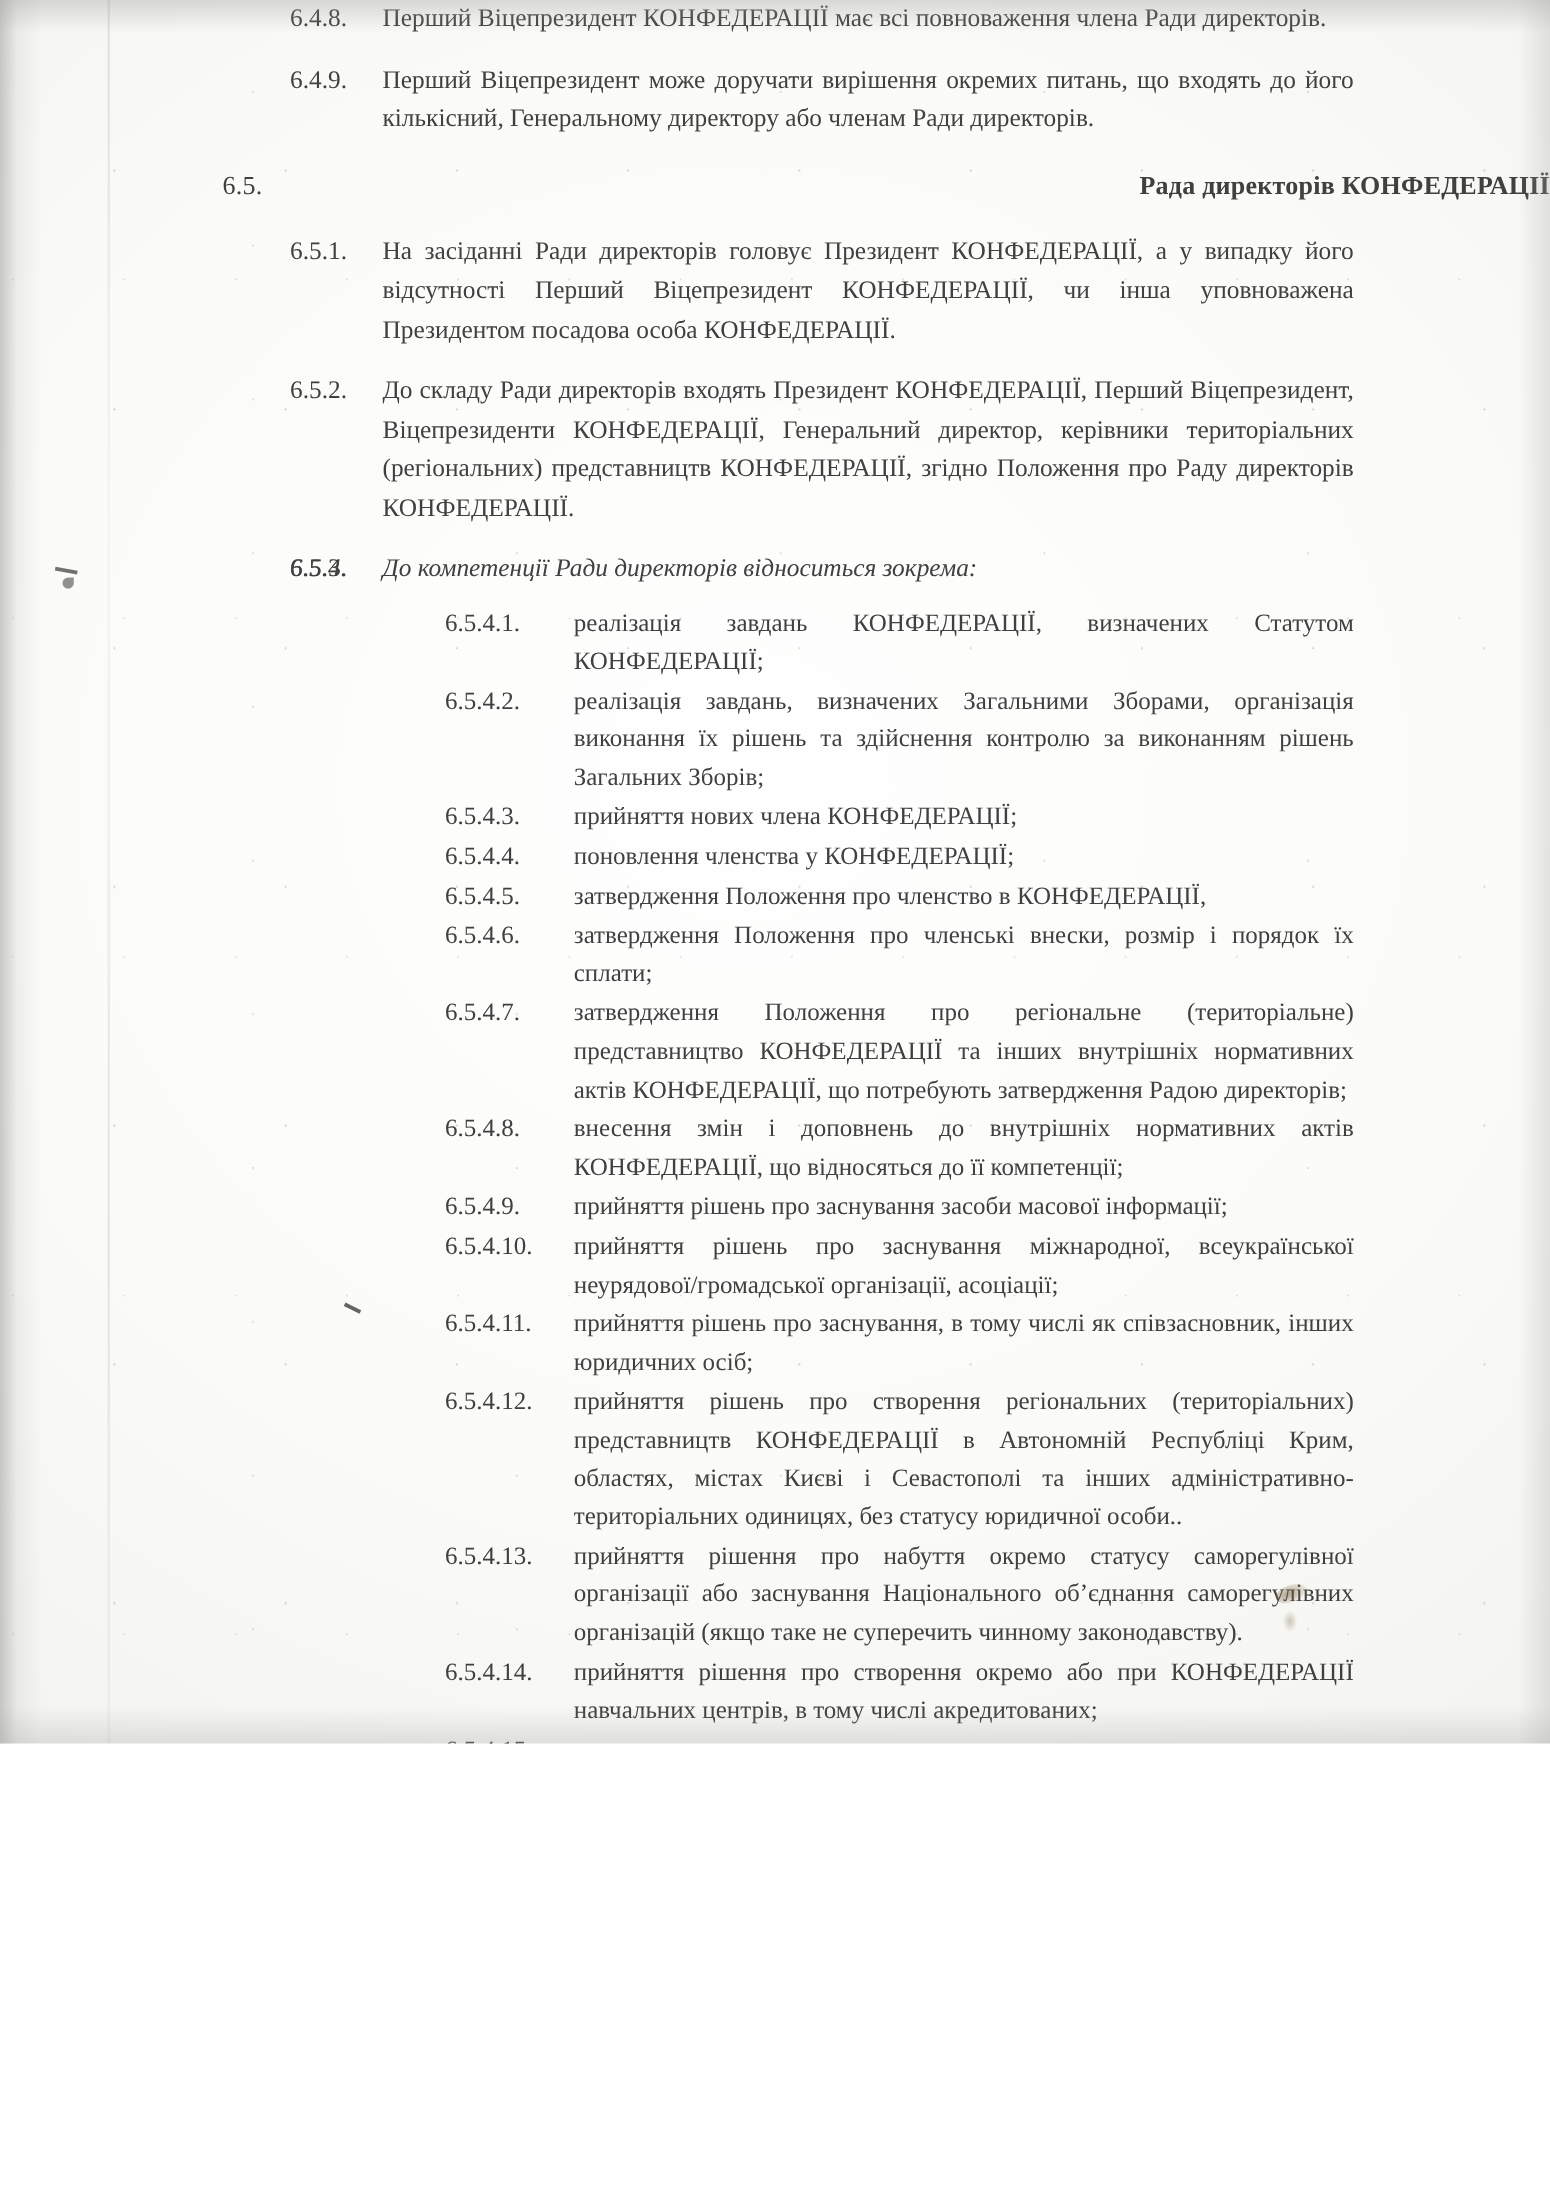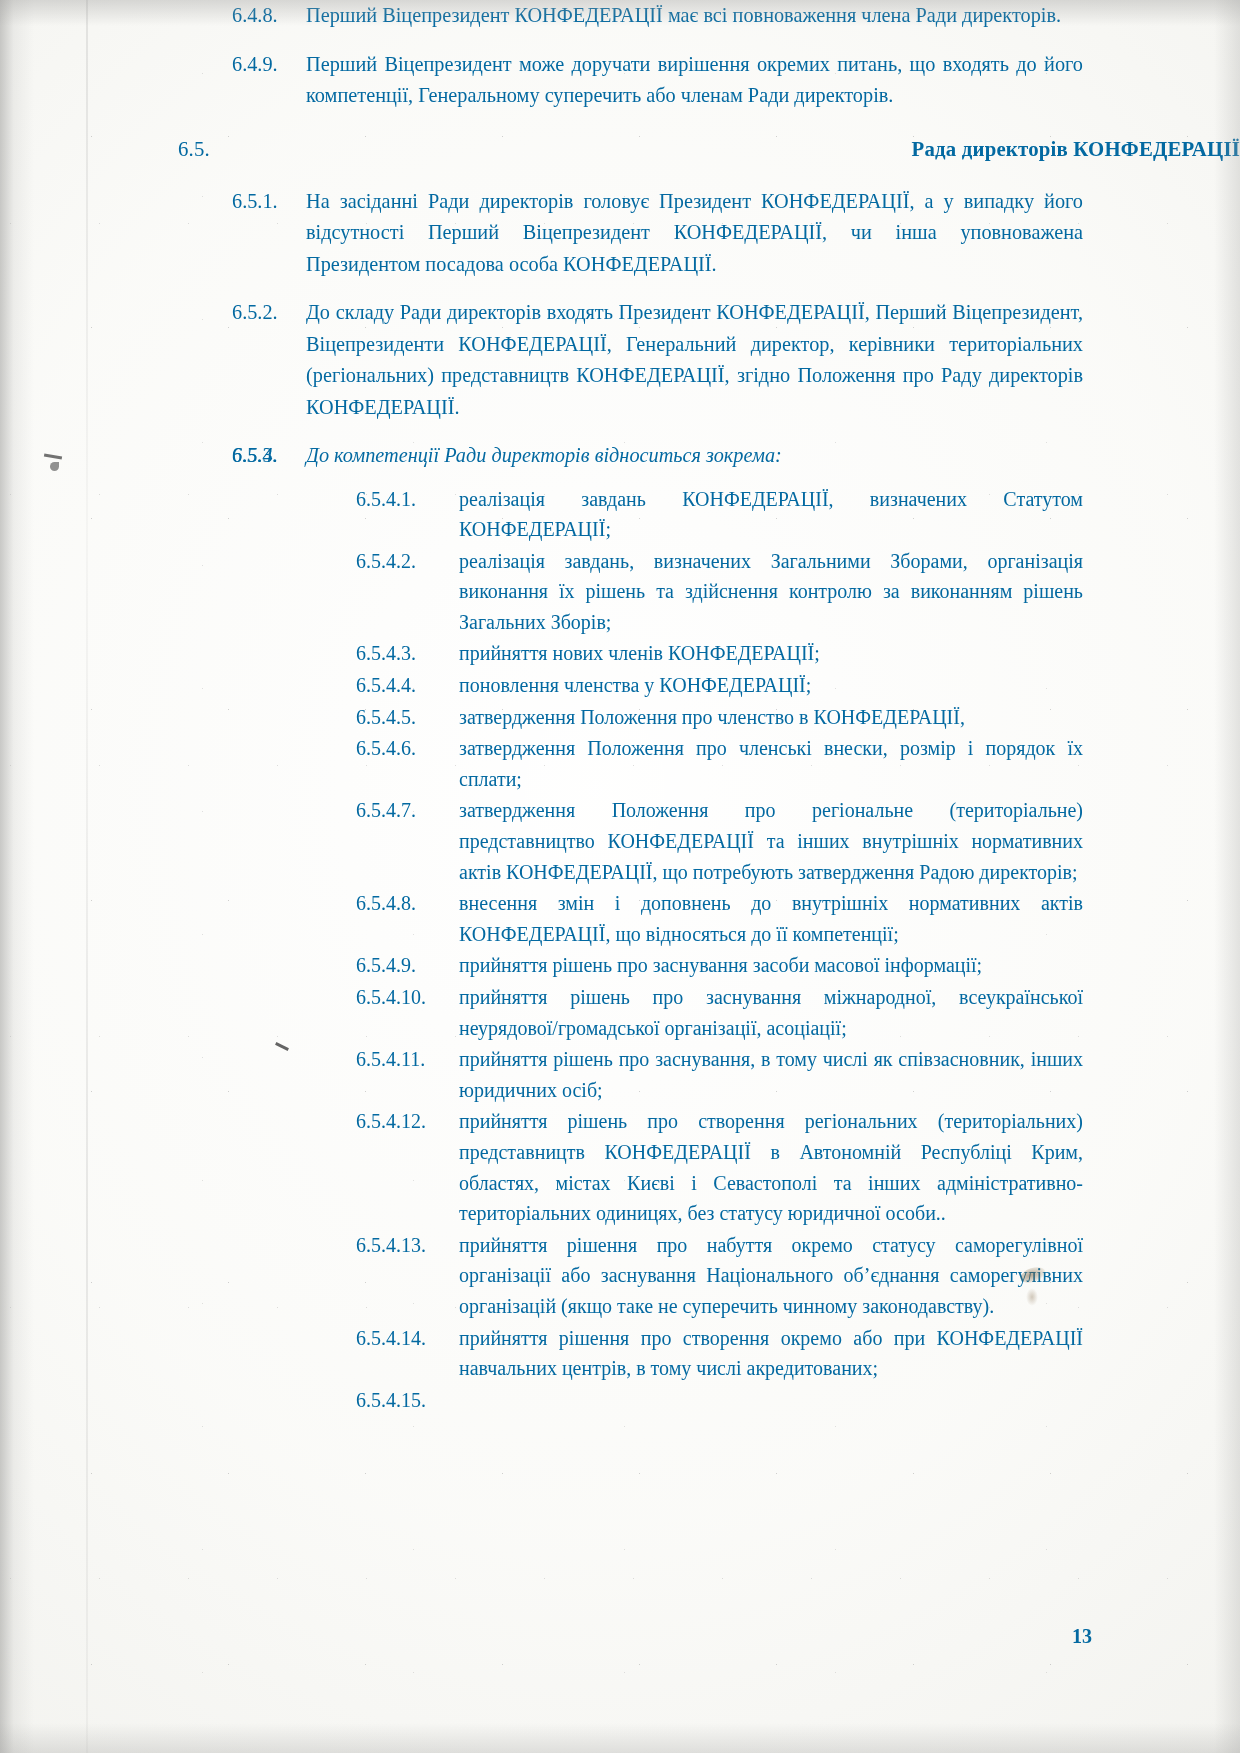--- a/index.html
+++ b/index.html
@@ -5,26 +5,26 @@
 <style>
   html, body {
     margin: 0;
     padding: 0;
     background: #ffffff;
   }
 
   .page {
     position: relative;
     width: 1240px;
-    height: 1753px;
+    height: 1395px;
     margin: 0 auto;
     background: #fbfbf9;
     overflow: hidden;
     font-family: "Liberation Serif", "DejaVu Serif", serif;
-    color: #0369a1;
+    color: #404040;
   }
 
   
   .scan-tone {
     position: absolute;
     inset: 0;
     background:
       radial-gradient(ellipse 85% 70% at 48% 45%, rgba(255,255,255,0.92) 0%, rgba(250,250,247,0.5) 60%, rgba(236,236,231,0.55) 100%);
     pointer-events: none;
   }
@@ -177,21 +177,21 @@
 
   <div class="content">
 
     <div class="lvl2">
       <span class="num">6.4.8.</span>
       <span>Перший Віцепрезидент КОНФЕДЕРАЦІЇ має всі повноваження члена Ради директорів.</span>
     </div>
 
     <div class="lvl2">
       <span class="num">6.4.9.</span>
-      <span>Перший Віцепрезидент може доручати вирішення окремих питань, що входять до його компетенції, Генеральному суперечить або членам Ради директорів.</span>
+      <span>Перший Віцепрезидент може доручати вирішення окремих питань, що входять до його кількісний, Генеральному директору або членам Ради директорів.</span>
     </div>
 
     <div class="heading">
       <span class="num">6.5.</span>
       <span>Рада директорів КОНФЕДЕРАЦІЇ</span>
     </div>
 
     <div class="lvl2">
       <span class="num">6.5.1.</span>
       <span>На засіданні Ради директорів головує Президент КОНФЕДЕРАЦІЇ, а у випадку його відсутності Перший Віцепрезидент КОНФЕДЕРАЦІЇ, чи інша уповноважена Президентом посадова особа КОНФЕДЕРАЦІЇ.</span>
@@ -218,21 +218,21 @@
         <span>реалізація завдань КОНФЕДЕРАЦІЇ, визначених Статутом КОНФЕДЕРАЦІЇ;</span>
       </div>
 
       <div class="lvl4">
         <span class="num">6.5.4.2.</span>
         <span>реалізація завдань, визначених Загальними Зборами, організація виконання їх рішень та здійснення контролю за виконанням рішень Загальних Зборів;</span>
       </div>
 
       <div class="lvl4">
         <span class="num">6.5.4.3.</span>
-        <span>прийняття нових членів КОНФЕДЕРАЦІЇ;</span>
+        <span>прийняття нових члена КОНФЕДЕРАЦІЇ;</span>
       </div>
 
       <div class="lvl4">
         <span class="num">6.5.4.4.</span>
         <span>поновлення членства у КОНФЕДЕРАЦІЇ;</span>
       </div>
 
       <div class="lvl4">
         <span class="num">6.5.4.5.</span>
         <span>затвердження Положення про членство в КОНФЕДЕРАЦІЇ,</span>

